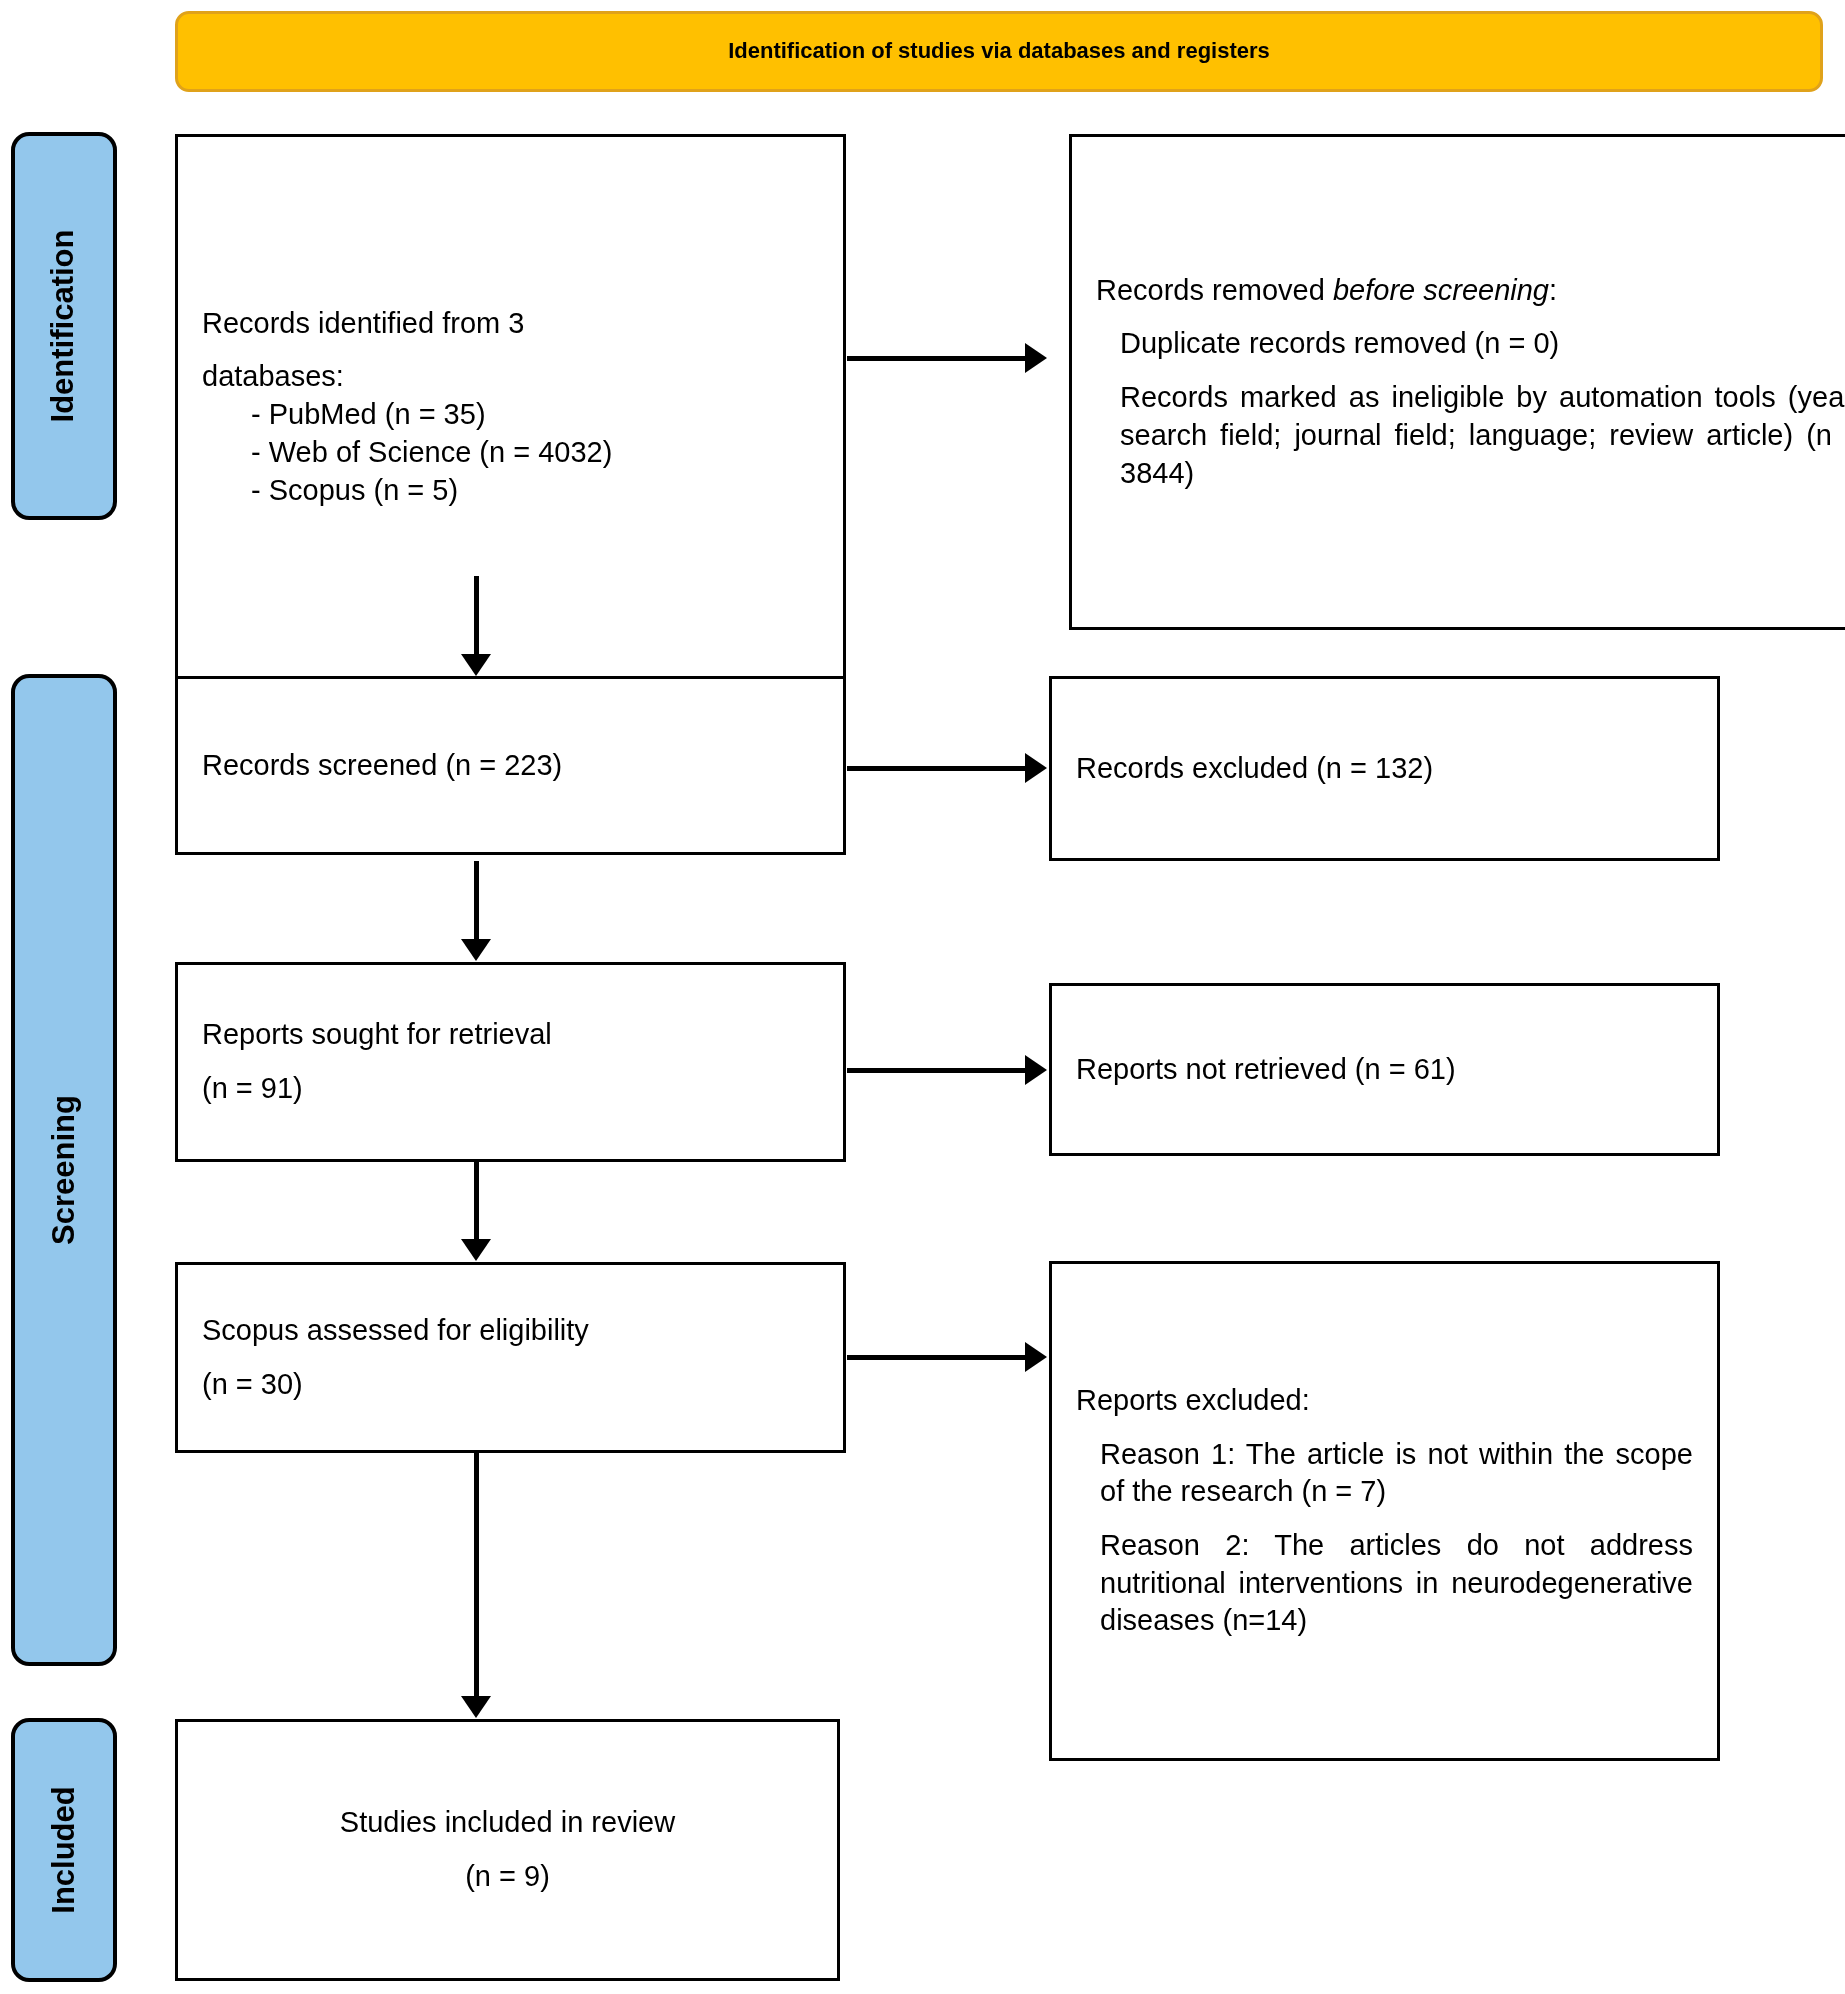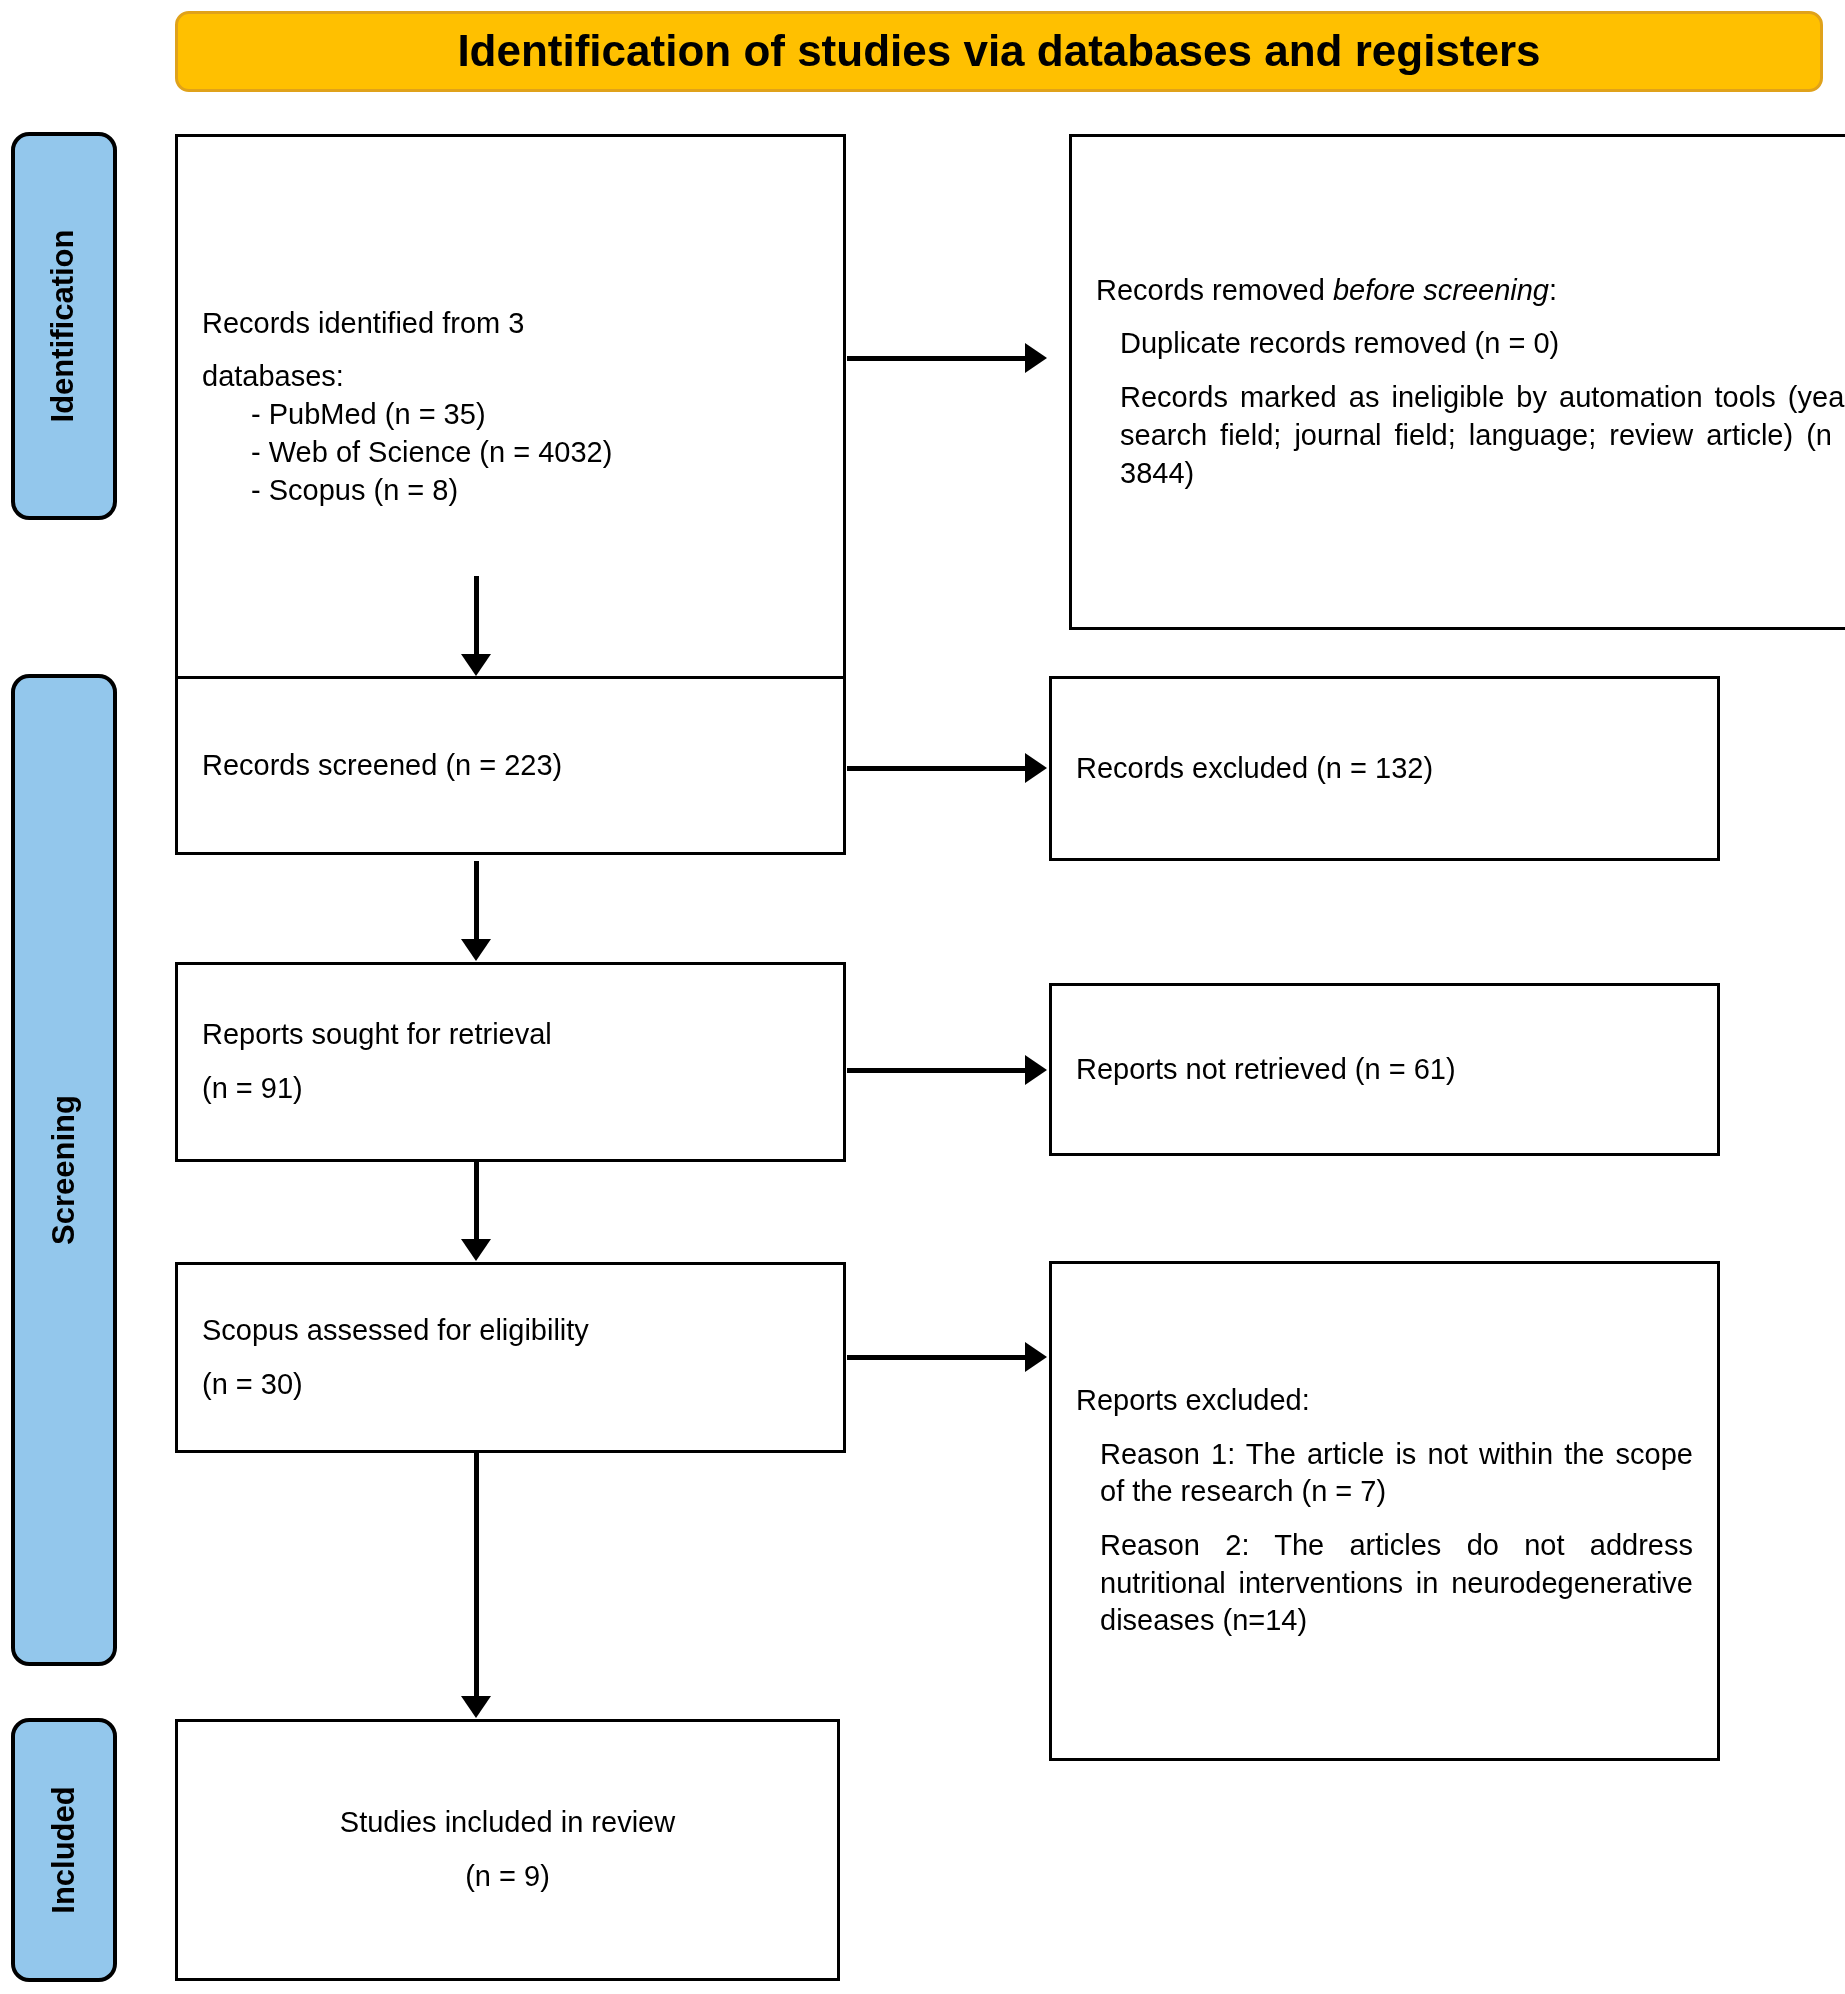--- a/index.html
+++ b/index.html
@@ -21,21 +21,21 @@
     position: absolute;
     background: #FFC000;
     border: 3.8px solid #E0A21A;
     border-radius: 14px;
     box-sizing: border-box;
     display: flex;
     align-items: center;
     justify-content: center;
   }
   .banner-title {
-    font-size: 44px;
+    font-size: 22px;
     font-weight: bold;
     color: #000000;
     letter-spacing: 0px;
     text-align: center;
   }
 
   
   .stage {
     position: absolute;
     background: #93C7EC;
@@ -134,21 +134,21 @@
 
   <div class="stage" style="left:10.8px; top:1718px; width:106px; height:264px;">
     <span class="stage-label">Included</span>
   </div>
 
   <div class="box box-pad" style="left:175px; top:134px; width:671px; height:546px;">
     <p>Records identified from 3</p>
     <p class="nogap">databases:</p>
     <p class="nogap indent-bullet">- PubMed (n = 35)</p>
     <p class="nogap indent-bullet">- Web of Science (n = 4032)</p>
-    <p class="nogap indent-bullet">- Scopus (n = 8)</p>
+    <p class="nogap indent-bullet">- Scopus (n = 5)</p>
   </div>
 
   <div class="arrow-h" style="left:847px; top:356px; width:178px;"></div>
 
   <div class="box box-pad" style="left:1049px; top:134px; width:820px; height:496px;margin-left:20px;">
     <p>
       <span>Records removed </span><em class="ital">before screening</em><span>:</span>
     </p>
     <p class="indent">Duplicate records removed (n = 0)</p>
     <p class="indent justify">Records marked as ineligible by automation tools (year; search field; journal field; language; review article) (n = 3844)</p>

